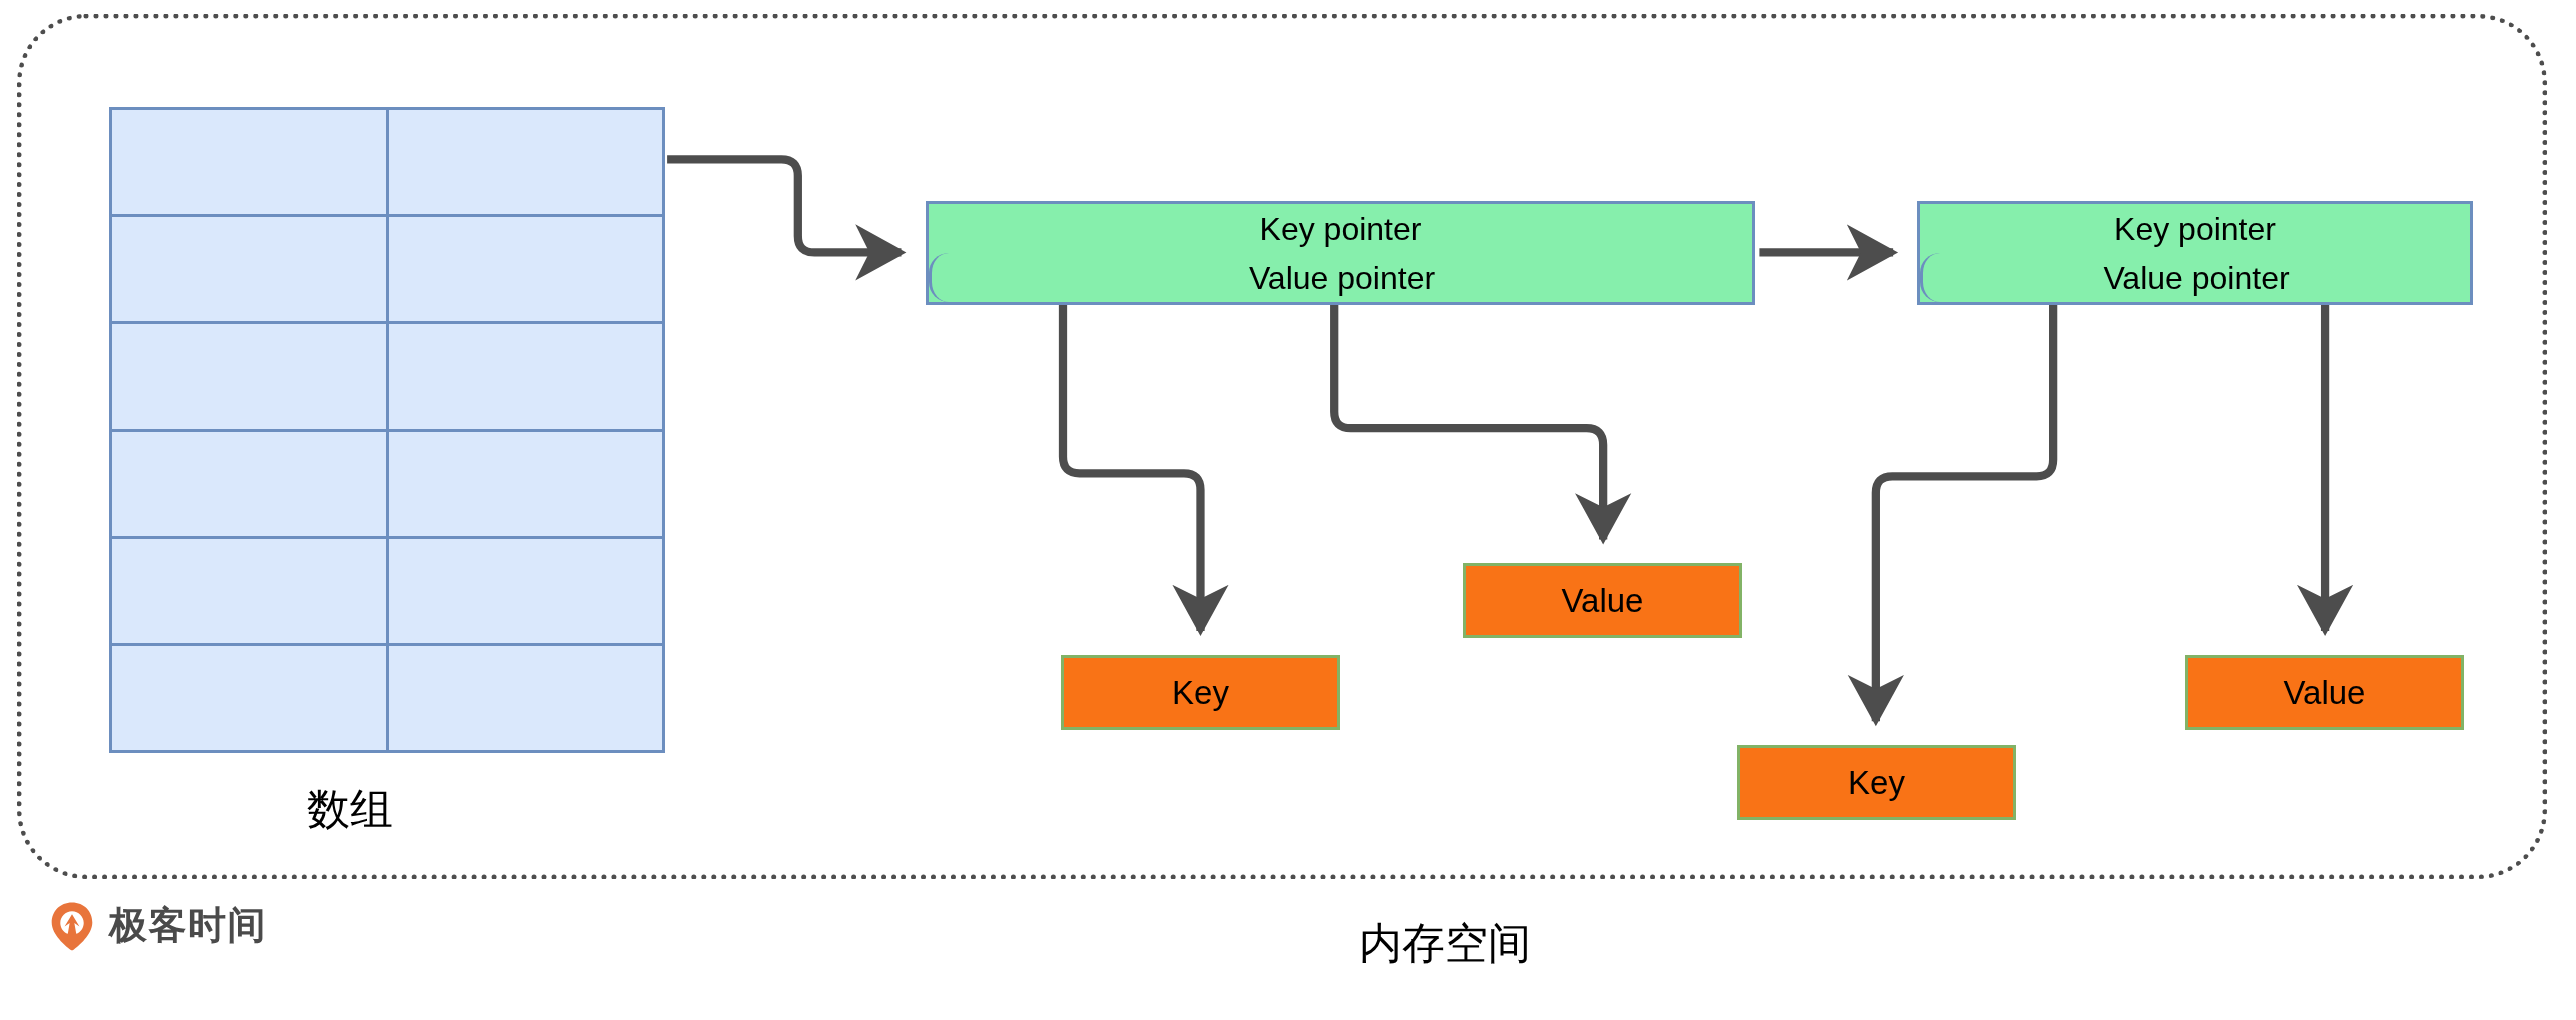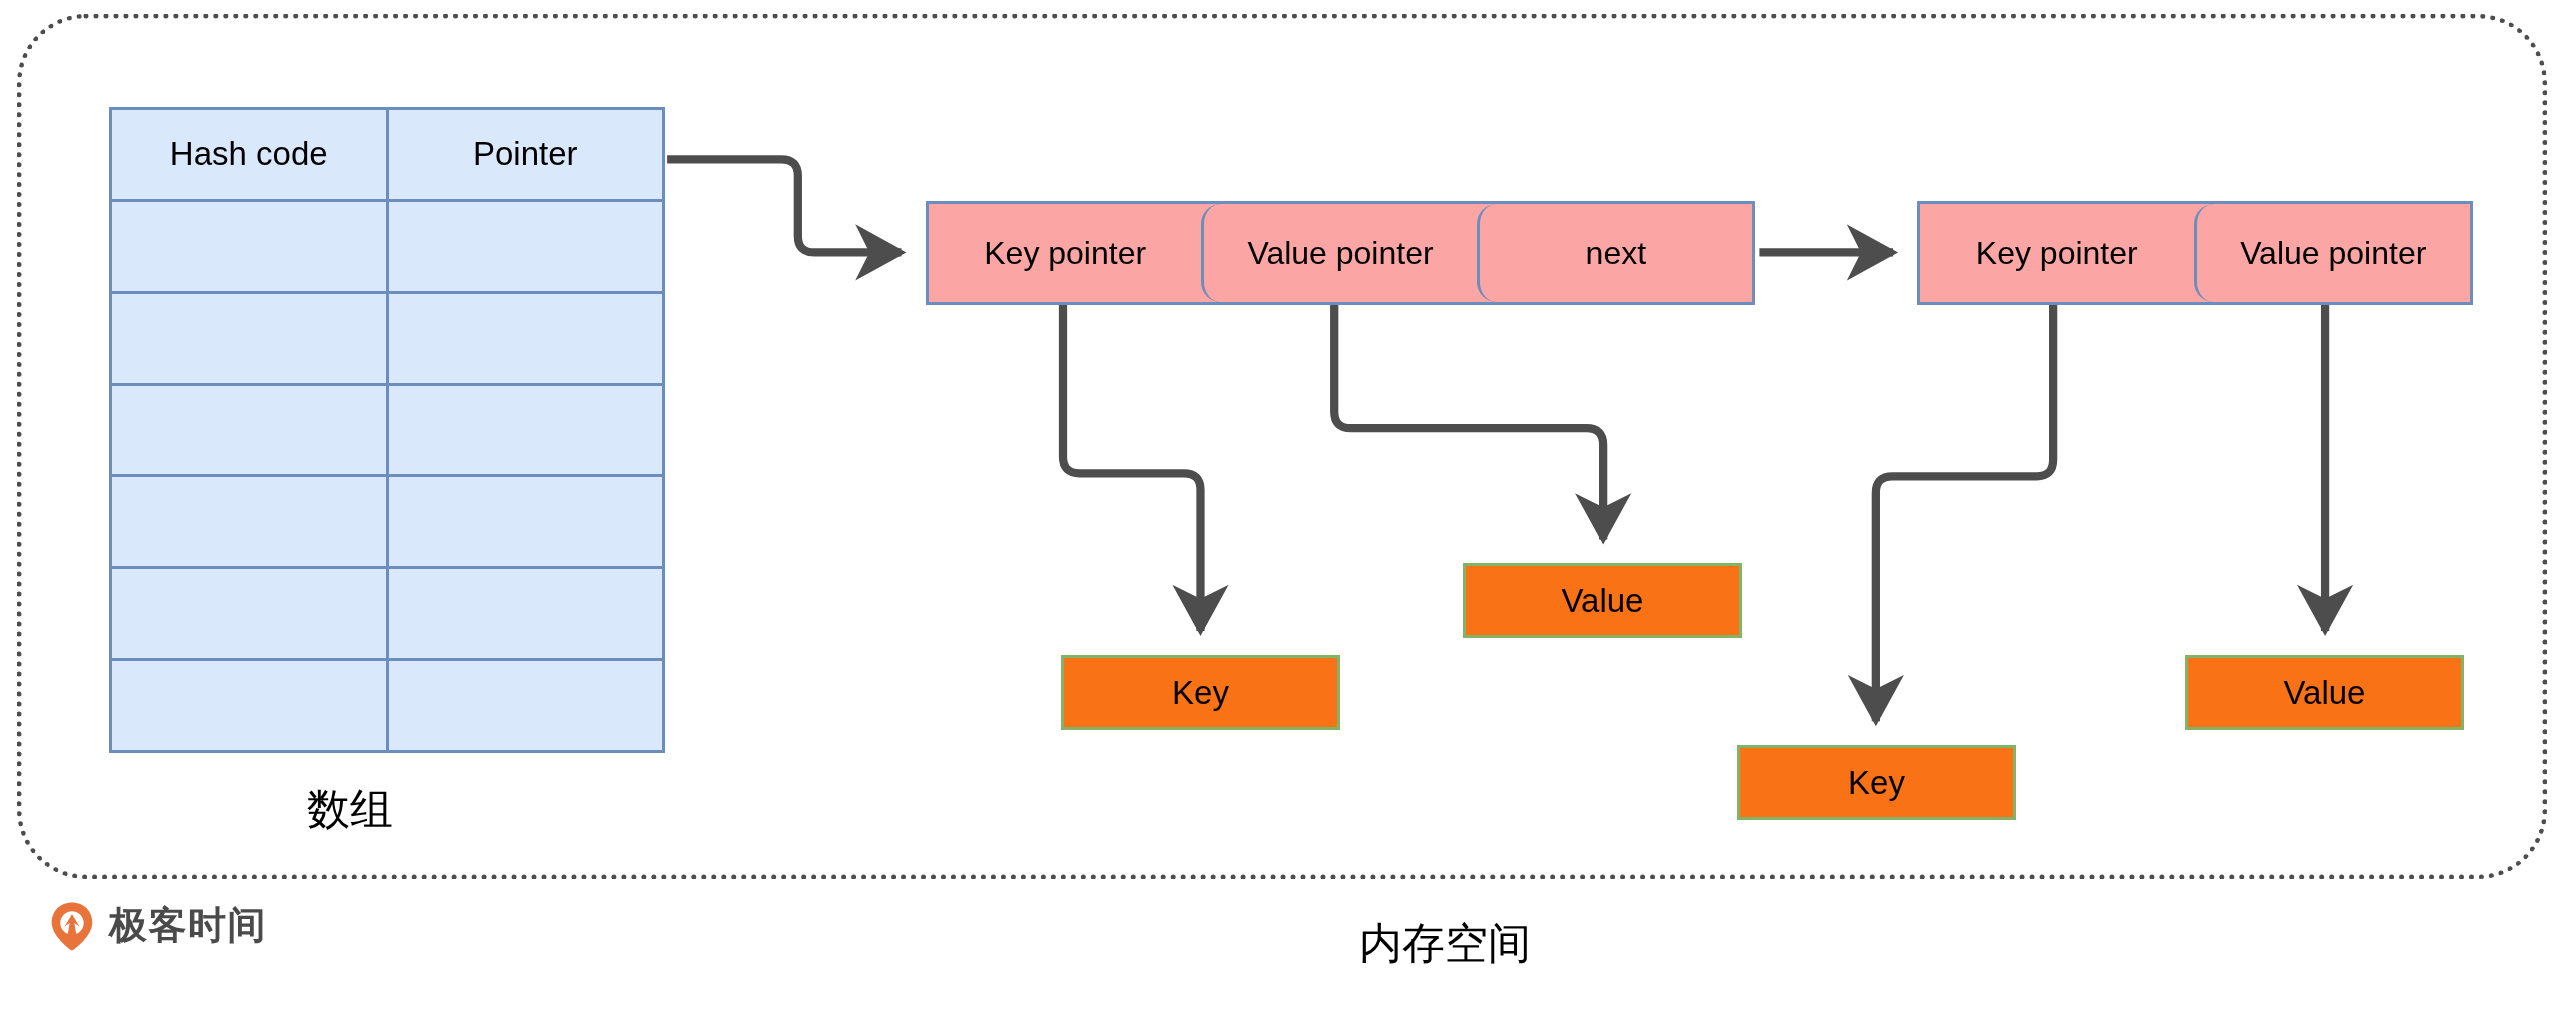--- a/index.html
+++ b/index.html
@@ -26,24 +26,24 @@
     height: 865px;
     border: 5.3px dotted #4d4d4d;
     border-radius: 69px;
     box-sizing: border-box;
     background: transparent;
   }
   
   .blue-box {
     position: absolute;
     box-sizing: border-box;
-    background: #fca5a5;
+    background: #86efac;
     border: 3.8px solid #6c8ebf;
     display: flex;
-    flex-direction: row;
+    flex-direction: column;
     justify-content: flex-end;
   }
   .blue-cell {
     flex: 1 1 0;
     display: flex;
     align-items: center;
     justify-content: center;
     box-sizing: border-box;
     color: #000000;
     font-size: 32px;
@@ -144,24 +144,20 @@
 </style>
 </head>
 <body>
 
 <div id="canvas">
 
   <div id="memory-container"></div>
 
   <div id="array-table">
     <div class="array-row">
-      <div class="array-cell">Hash code</div>
-      <div class="array-cell">Pointer</div>
-    </div>
-    <div class="array-row">
       <div class="array-cell"></div>
       <div class="array-cell"></div>
     </div>
     <div class="array-row">
       <div class="array-cell"></div>
       <div class="array-cell"></div>
     </div>
     <div class="array-row">
       <div class="array-cell"></div>
       <div class="array-cell"></div>
@@ -178,21 +174,20 @@
       <div class="array-cell"></div>
       <div class="array-cell"></div>
     </div>
   </div>
 
   <div class="caption" style="left:350px; top:781px; transform:translateX(-50%);">数组</div>
 
   <div class="blue-box" id="node-1" style="left:926px; top:201px; width:829px; height:104px;">
     <div class="blue-cell">Key pointer</div>
     <div class="blue-cell">Value pointer</div>
-    <div class="blue-cell">next</div>
   </div>
 
   <div class="blue-box" id="node-2" style="left:1917px; top:201px; width:556px; height:104px;">
     <div class="blue-cell">Key pointer</div>
     <div class="blue-cell">Value pointer</div>
   </div>
 
   <div class="green-box" id="key-box-1" style="left:1061px; top:655px; width:279px; height:75px;">Key</div>
 
   <div class="green-box" id="value-box-1" style="left:1463px; top:563px; width:279px; height:75px;">Value</div>

